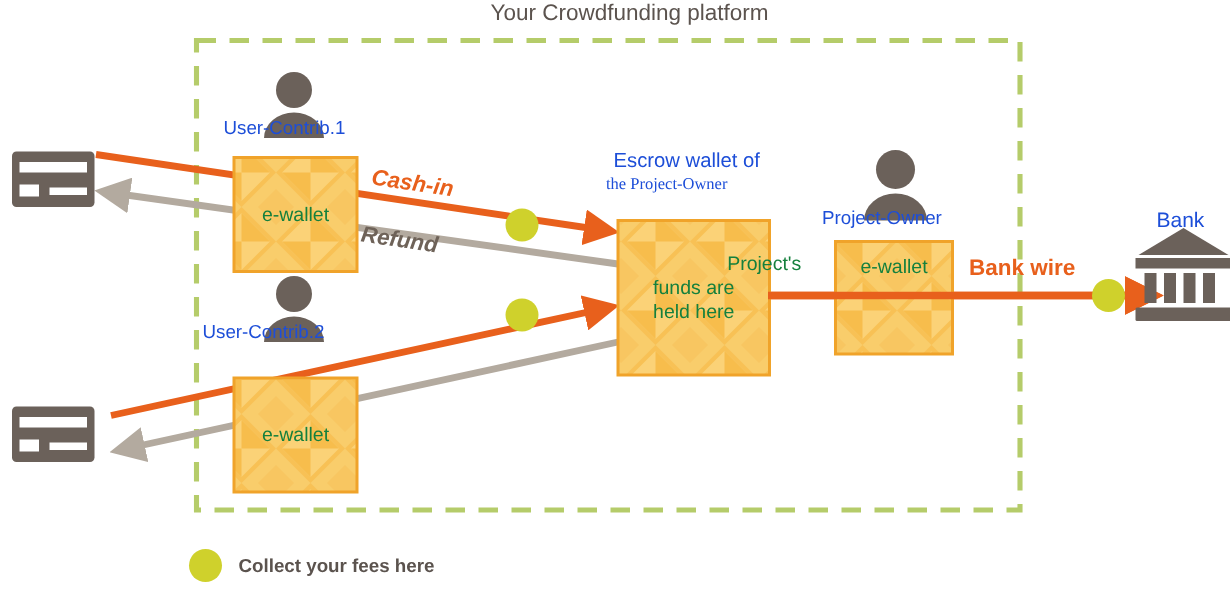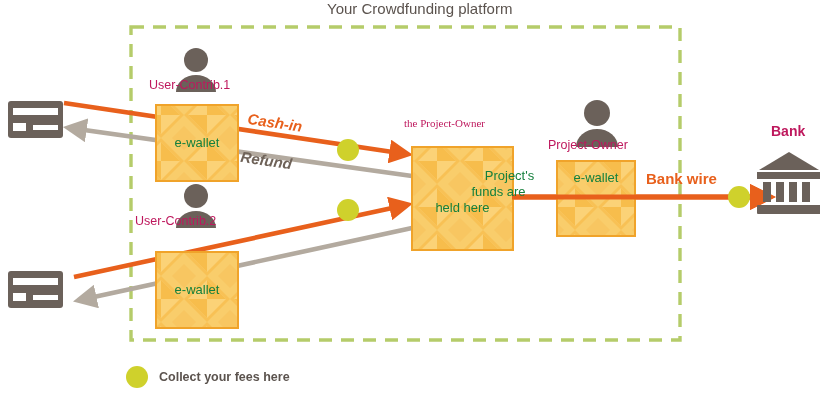--- a/index.html
+++ b/index.html
@@ -2,21 +2,21 @@
 <html><head>
 <meta charset="utf-8">
 <style>
   html,body{margin:0;padding:0;background:#ffffff;}
   body{width:820px;height:400px;overflow:hidden;
        font-family:"Liberation Sans","DejaVu Sans",sans-serif;}
   #stage{position:relative;width:820px;height:400px;}
   #svgroot{position:absolute;left:0;top:0;width:820px;height:400px;}
   .abs{position:absolute;}
   .ttl{font-size:15px;color:#5b534e;white-space:nowrap;margin-left:24px;}
-  .lbl{font-size:12.5px;color:#be185d;white-space:nowrap;}
+  .lbl{font-size:12.5px;color:#1d4ed8;white-space:nowrap;}
   .boxtext{font-size:13px;color:#15803d;text-align:center;line-height:1.18;}
   .flowlbl{font-size:15px;font-weight:bold;font-style:italic;color:#6e6258;white-space:nowrap;}
   .flowlbl.orange{color:#e8601c;}
   .flowlbl.up{font-style:normal;}
   .legendtxt{font-size:12.5px;color:#5b534e;font-weight:bold;white-space:nowrap;text-align:center;}
 </style>
 </head>
 <body>
 
 <div id="stage">
@@ -113,30 +113,31 @@
   </svg>
 
   <div class="abs ttl" style="left:303px;top:0px;">Your Crowdfunding platform</div>
 
   <div class="abs lbl" style="left:149px;top:78px;">User-Contrib.1</div>
   <div class="abs boxtext" style="left:156px;top:135px;width:82px;">e-wallet</div>
 
   <div class="abs lbl" style="left:135px;top:214px;">User-Contrib.2</div>
   <div class="abs boxtext" style="left:156px;top:282px;width:82px;">e-wallet</div>
 
+  <div class="abs lbl" style="left:409px;top:99px;font-size:13.5px;">Escrow wallet of</div>
   <div class="abs lbl" style="left:404px;top:117px;font-size:11px;font-family:Liberation Serif, serif;">the Project-Owner</div>
 
   <div class="abs boxtext" style="left:412px;top:168px;width:101px;padding-left:47px;">Project's</div>
-  <div class="abs boxtext" style="left:412px;top:184px;width:101px;margin-left:36px;">funds are</div>
+  <div class="abs boxtext" style="left:412px;top:184px;width:101px;">funds are</div>
   <div class="abs boxtext" style="left:412px;top:200px;width:101px;">held here</div>
 
   <div class="abs lbl" style="left:548px;top:138px;">Project-Owner</div>
   <div class="abs boxtext" style="left:557px;top:170px;width:78px;">e-wallet</div>
 
-  <div class="abs lbl" style="left:771px;top:123px;font-size:14px;font-weight:bold;">Bank</div>
+  <div class="abs lbl" style="left:771px;top:138px;font-size:14px;">Bank</div>
 
   <div class="abs flowlbl orange" style="left:249px;top:110px;transform:rotate(8.4deg);transform-origin:left top;">Cash-in</div>
   <div class="abs flowlbl" style="left:242px;top:148px;transform:rotate(8.4deg);transform-origin:left top;">Refund</div>
   <div class="abs flowlbl orange up" style="left:646px;top:170px;">Bank wire</div>
 
   <div class="abs legendtxt" style="left:159px;top:370px;">Collect your fees here</div>
 
 </div>
 
 </body></html>

